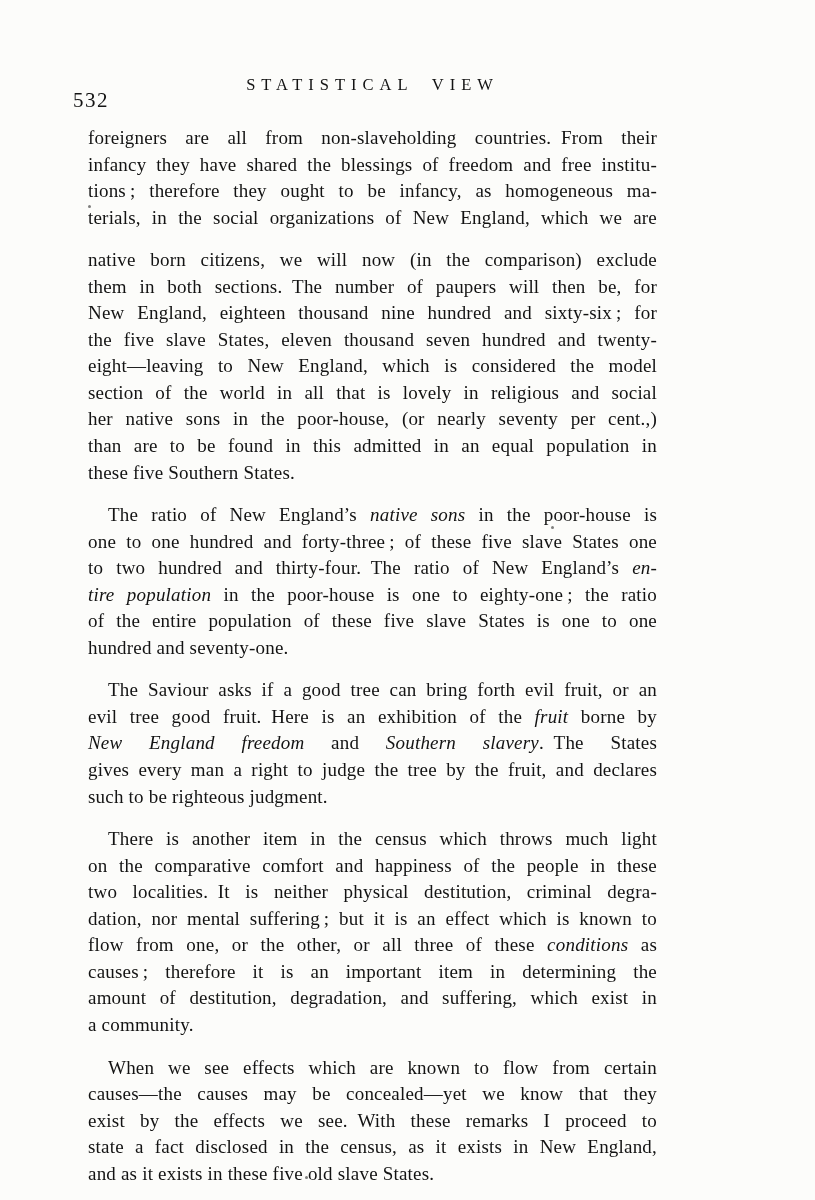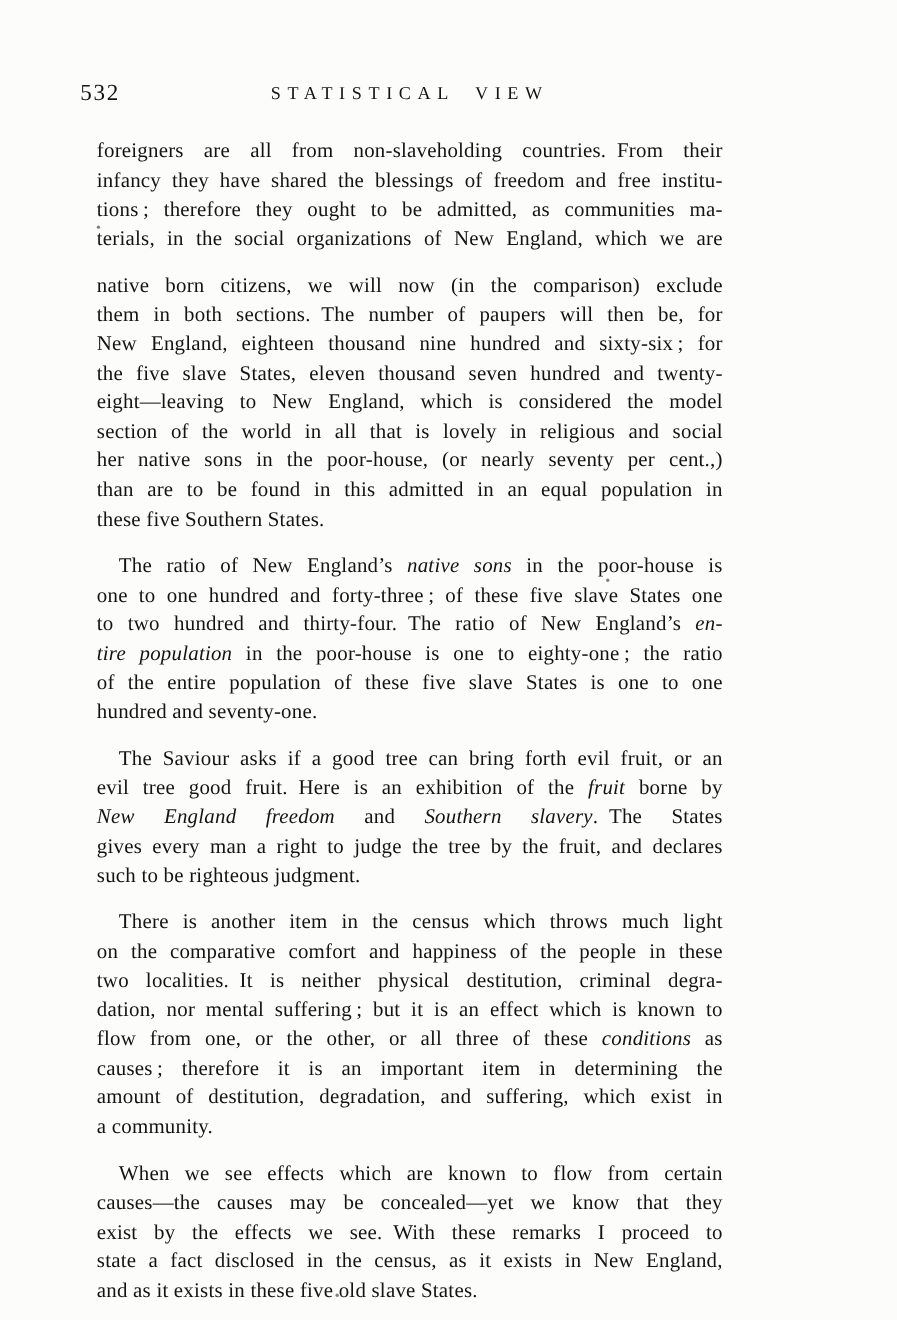--- a/index.html
+++ b/index.html
@@ -16,21 +16,21 @@
   .runhead {
     position: absolute;
     top: 72px;
     left: 72px;
     width: 601px;
     height: 26px;
   }
   .page-num {
     position: absolute;
     left: 1px;
-    top: 0;
+    top: 16px;
     font-size: 21px;
     letter-spacing: 1.5px;
     font-weight: normal;
   }
   .head-title {
     text-align: center;
     font-size: 16.5px;
     letter-spacing: 6px;
     word-spacing: 9px;
     padding-top: 3px;
@@ -67,21 +67,21 @@
 
 <div class="sheet">
   <div class="runhead">
     <span class="page-num">532</span>
     <div class="head-title">STATISTICAL VIEW</div>
   </div>
   <div class="bodytext">
       <div class="para">
         <div class="line"><span>foreigners are all from non-slaveholding countries. From their</span></div>
         <div class="line"><span>infancy they have shared the blessings of freedom and free institu-</span></div>
-        <div class="line"><span>tions ;  therefore they ought to be admitted, as communities ma-</span></div>
+        <div class="line"><span>tions ;  therefore they ought to be infancy, as homogeneous ma-</span></div>
         <div class="line"><span>terials, in the social organizations of New England, which we are</span></div>
       </div>
       <div class="para">
         <div class="line"><span>native born citizens, we will now (in the comparison) exclude</span></div>
         <div class="line"><span>them in both sections. The number of paupers will then be, for</span></div>
         <div class="line"><span>New England, eighteen thousand nine hundred and sixty-six ; for</span></div>
         <div class="line"><span>the five slave States, eleven thousand seven hundred and twenty-</span></div>
         <div class="line"><span>eight—leaving to New England, which is considered the model</span></div>
         <div class="line"><span>section of the world in all that is lovely in religious and social</span></div>
         <div class="line"><span>her native sons in the poor-house, (or nearly seventy per cent.,)</span></div>

